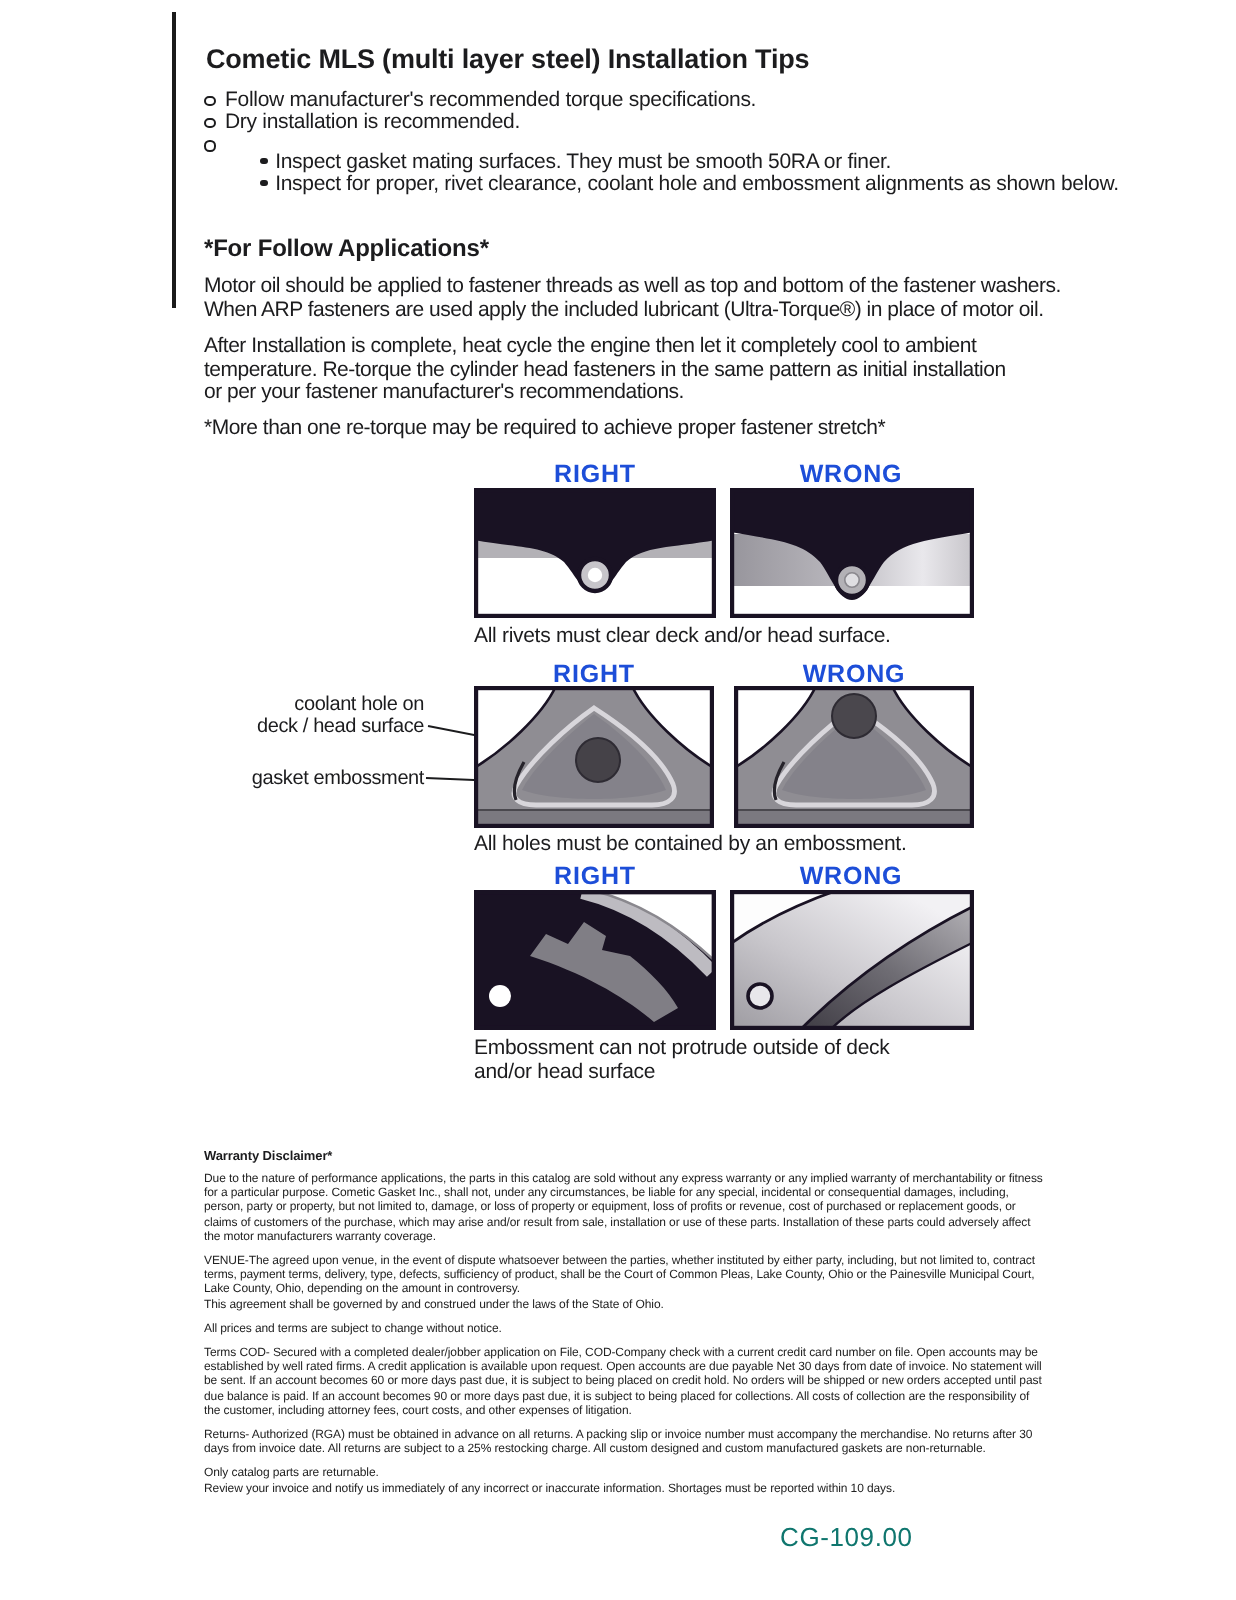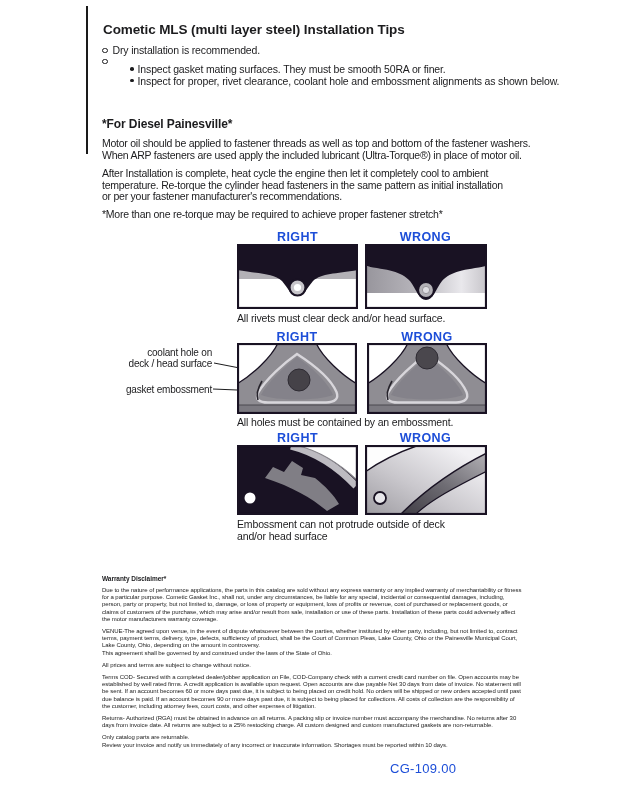--- a/index.html
+++ b/index.html
@@ -52,50 +52,54 @@
   .side-label.l1{top:16px;text-align:right;}
   .side-label.l2{top:53px;}
   .leaders{position:absolute;left:0;top:0;pointer-events:none;}
 
   
   .disclaimer{left:102px;top:575px;width:420px;}
   .disclaimer h3{margin:0;font-size:6.5px;font-weight:700;line-height:7px;letter-spacing:-0.05px;}
   .disclaimer p{margin:5px 0 0 0;font-size:6px;line-height:7.2px;letter-spacing:-0.05px;
                 white-space:pre-line;color:#222;}
 
-  .page-code{left:390px;top:761px;font-size:13px;letter-spacing:0.3px;color:#1d4ed8;}
+  .page-code{left:390px;top:761px;font-size:13px;letter-spacing:0.3px;color:#0f766e;}
 </style>
 </head>
 <body>
 
 <div class="page">
 
   <div class="abs v-rule"></div>
 
   <div class="abs block-tips">
     <h1>Cometic MLS (multi layer steel) Installation Tips</h1>
     <div class="bullet">
       <span class="mk"></span>
+      <span>Follow manufacturer's recommended torque specifications.</span>
+    </div>
+    <div class="bullet">
+      <span class="mk"></span>
       <span>Dry installation is recommended.</span>
     </div>
     <div class="bullet">
       <span class="mk"></span>
     </div>
     <div class="bullet sub">
       <span class="mk"></span>
       <span>Inspect gasket mating surfaces.  They must be smooth 50RA or finer.</span>
     </div>
     <div class="bullet sub">
       <span class="mk"></span>
       <span>Inspect for proper, rivet clearance, coolant hole and embossment alignments as shown below.</span>
     </div>
   </div>
 
   <div class="abs block-diesel">
-    <h2>*For Diesel Painesville*</h2>
+    <h2>*For Follow Applications*</h2>
     <p>Motor oil should be applied to fastener threads as well as top and bottom of the fastener washers.
 When ARP fasteners are used apply the included lubricant (Ultra-Torque®) in place of motor oil.</p>
     <p>After Installation is complete, heat cycle the engine then let it completely cool to ambient
 temperature. Re-torque the cylinder head fasteners in the same pattern as initial installation
 or per your fastener manufacturer's recommendations.</p>
     <p class="note">*More than one re-torque may be required to achieve proper fastener stretch*</p>
   </div>
 
   <div class="abs row1">
     <div class="diag-labels">

